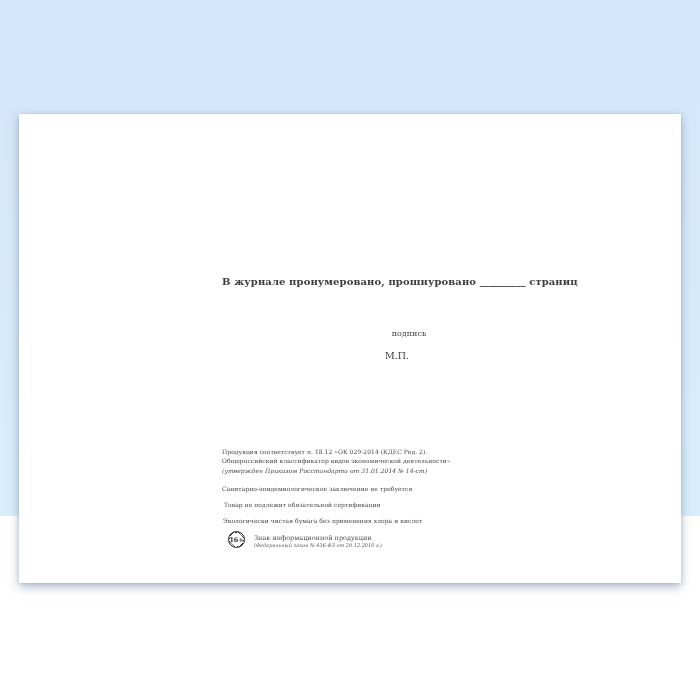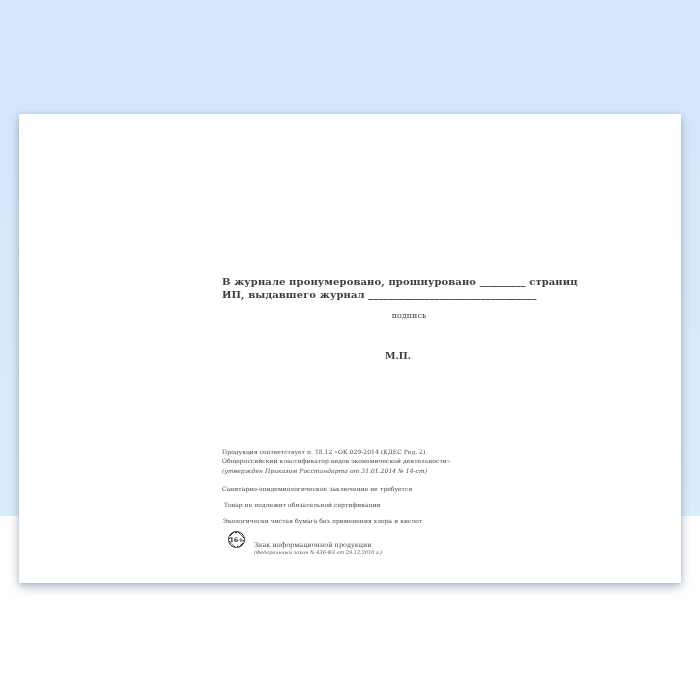--- a/index.html
+++ b/index.html
@@ -34,33 +34,33 @@
     font-size: 10px;
     font-weight: bold;
     line-height: 13.4px;
     color: #3c3c3c;
     letter-spacing: 0.1px;
     white-space: nowrap;
   }
   .sig-caption {
     position: absolute;
     left: 340px;
-    top: 197px;
+    top: 215px;
     width: 100px;
     text-align: center;
     font-size: 8px;
     font-weight: normal;
     color: #444444;
   }
   .stamp {
     position: absolute;
     left: 366px;
     top: 236px;
     font-size: 9.5px;
-    font-weight: bold;
+    font-weight: normal;
     color: #3c3c3c;
   }
   
   .fine {
     position: absolute;
     color: #474747;
     font-size: 6px;
     line-height: 9.3px;
     white-space: nowrap;
     letter-spacing: 0.05px;
@@ -97,21 +97,21 @@
     width: 13.2px;
     height: 13.2px;
     border-radius: 50%;
     background: #ffffff;
     display: flex;
     align-items: center;
     justify-content: center;
   }
   .age-text {
     margin-left: 9px;
-    margin-top: 10px;
+    margin-top: 3px;
     color: #474747;
     white-space: nowrap;
   }
   .age-text .label {
     font-size: 6.5px;
     line-height: 8px;
   }
   .age-text .law {
     font-size: 5px;
     line-height: 7px;
@@ -120,21 +120,20 @@
   }
 </style>
 </head>
 <body>
 
 <div class="stage">
   <div class="paper">
 
     <div class="sig-block">
       <div>В журнале пронумеровано, прошнуровано _________ страниц</div>
-      <div>ИП, выдавшего журнал _________________________________</div>
     </div>
 
     <div class="sig-caption">подпись</div>
 
     <div class="stamp">М.П.</div>
 
     <div class="fine block-a">
       <div>Продукция соответствует п. 18.12 «ОК 029-2014 (КДЕС Ред. 2).</div>
       <div>Общероссийский классификатор видов экономической деятельности»</div>
       <div class="it">(утвержден Приказом Росстандарта от 31.01.2014 № 14-ст)</div>

